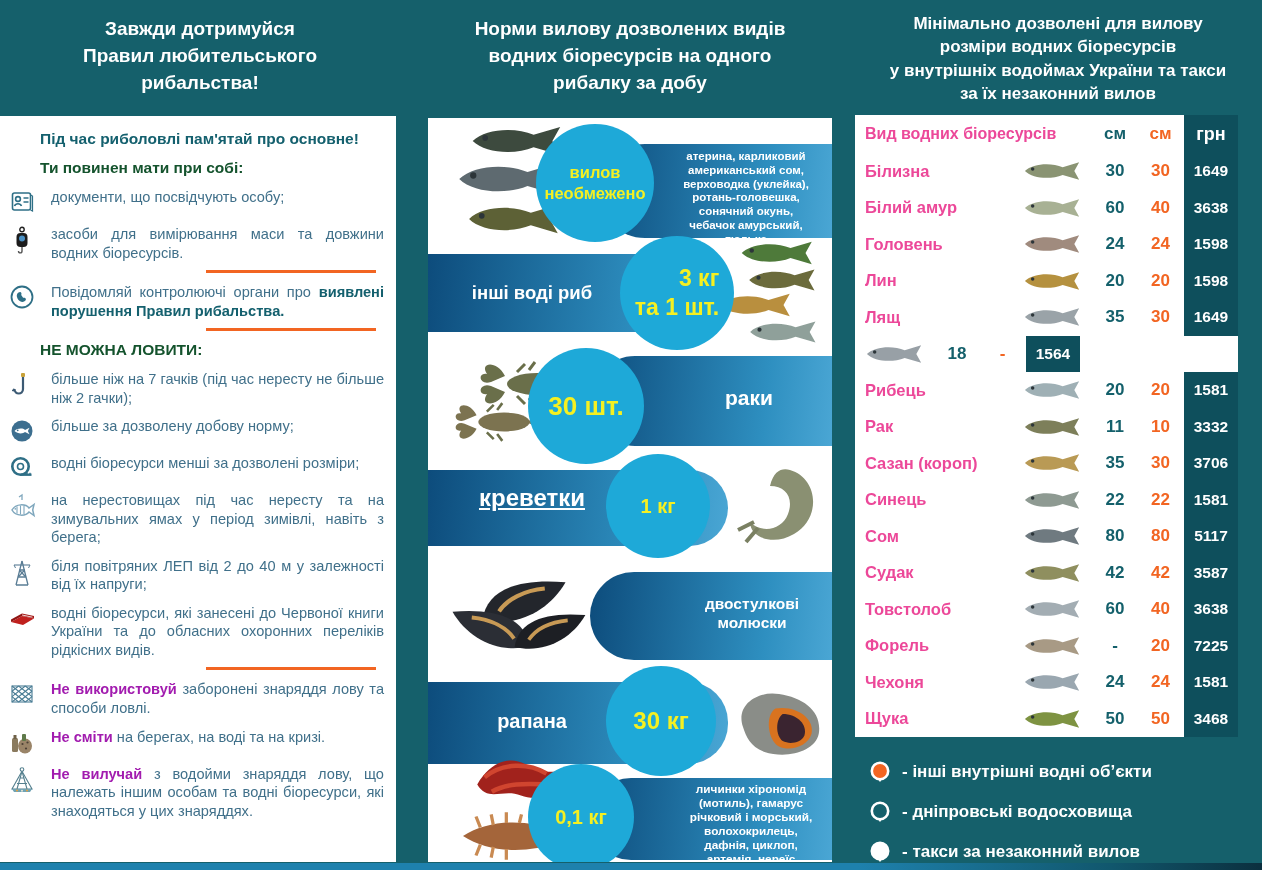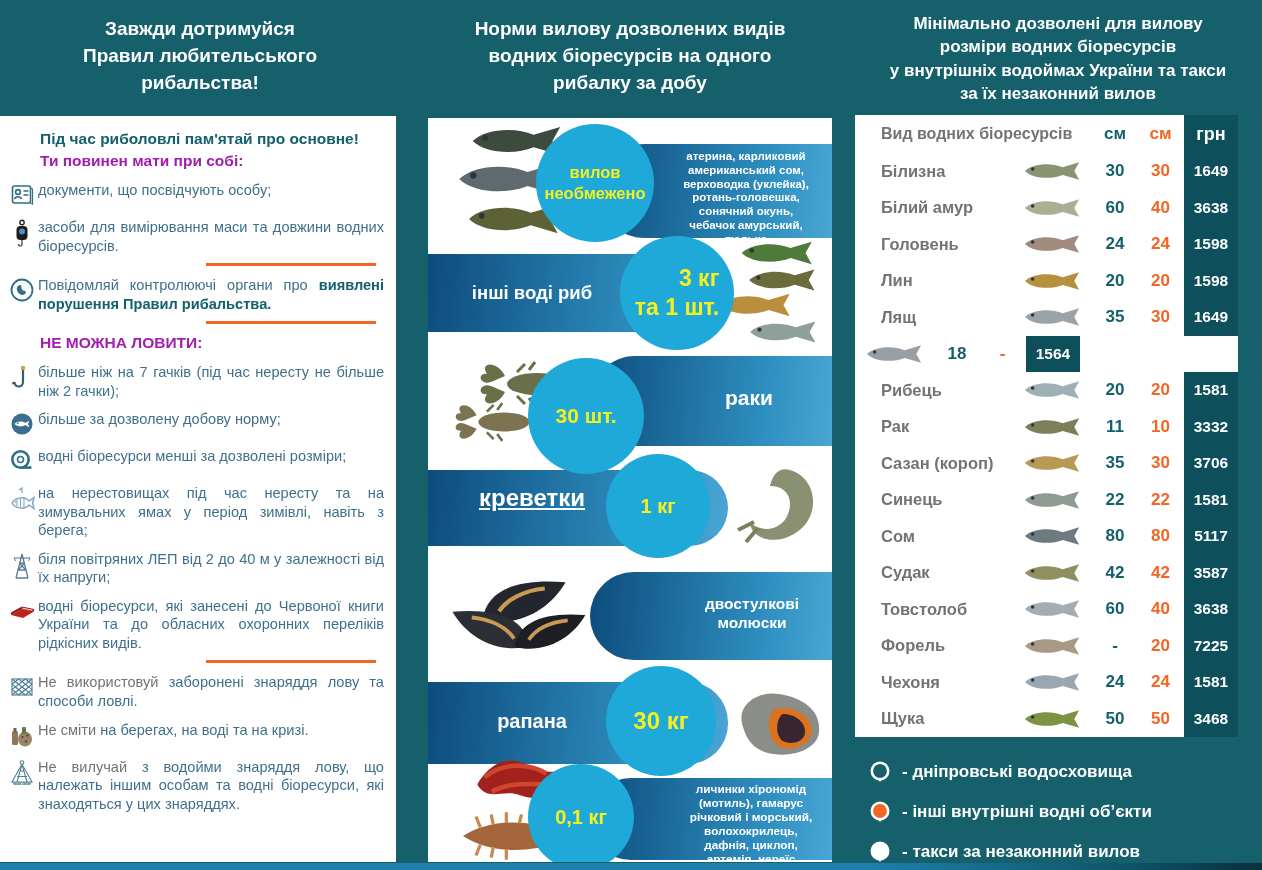--- a/index.html
+++ b/index.html
@@ -13,48 +13,48 @@
   .lt{left:12px;top:16px;width:376px;font-size:19px;line-height:1.42;}
   .mt{left:432px;top:16px;width:396px;font-size:19px;line-height:1.42;}
   .rt{left:858px;top:12px;width:400px;font-size:17px;line-height:1.38;}
 
   .bottom-bar{position:absolute;left:0;bottom:0;width:100%;height:7px;
     background:linear-gradient(90deg,#1e81ad 0%,#1e81ad 68%,#11576d 88%,#0b2f3e 100%);}
 
   
   .left-box{position:absolute;left:0;top:116px;width:396px;height:746px;background:#ffffff;
     padding:14px 12px 8px 8px;box-sizing:border-box;overflow:hidden;}
-  .h-teal{margin:0 0 4px 32px;color:#14606e;font-weight:bold;font-size:15.5px;}
-  .h-orange{margin:2px 0 11px 32px;color:#a21caf;font-weight:bold;font-size:15.5px;}
-  .rule{display:flex;gap:2px;margin:0 0 10px 0;align-items:flex-start;}
+  .h-teal{margin:0 0 11px 32px;color:#14606e;font-weight:bold;font-size:15.5px;}
+  .h-orange{margin:2px 0 11px 32px;color:#14532d;font-weight:bold;font-size:15.5px;}
+  .rule{display:flex;gap:15px;margin:0 0 10px 0;align-items:flex-start;}
   .ric{flex:0 0 28px;display:flex;justify-content:center;padding-top:1px;}
   .rtext{margin:0;flex:1;color:#40708a;font-size:14.6px;line-height:1.27;text-align:justify;}
   .rtext .bold-teal{color:#14606e;font-weight:bold;}
-  .rtext .lead{color:#737373;font-weight:normal;}
+  .rtext .lead{color:#a21caf;font-weight:bold;}
   .sep{height:3px;width:170px;background:#f26522;margin:-2px 8px 10px auto;}
 
   
   .mid-box{position:absolute;left:428px;top:118px;width:404px;height:744px;background:#ffffff;overflow:hidden;}
   .mrow{position:absolute;left:0;width:404px;}
   .bar{position:absolute;background:linear-gradient(95deg,#0d4c7c 0%,#2e8fc0 72%,#4aa6d4 100%);}
   .bar.attach-right{right:0;border-radius:47px 0 0 47px;}
   .bar.attach-left{left:0;border-radius:0 40px 40px 0;}
   .circle{position:absolute;border-radius:50%;background:#1ea9d8;display:flex;align-items:center;justify-content:center;
     color:#f5f021;font-weight:bold;text-align:center;white-space:pre-line;z-index:3;}
   .bar-label{position:absolute;color:#ffffff;font-weight:bold;text-align:center;white-space:pre-line;z-index:2;}
   .imgs{position:absolute;z-index:1;}
   .imgs svg{position:absolute;}
 
   
   .rtable{position:absolute;left:855px;top:115px;width:383px;height:622px;display:flex;flex-direction:column;}
   .rt-head,.rt-row{display:flex;align-items:stretch;background:#ffffff;}
   .rt-head{height:38px;}
   .rt-row{flex:1;}
   .cell{display:flex;align-items:center;}
-  .c-name{width:158px;padding-left:26px;box-sizing:border-box;color:#737373;font-weight:bold;font-size:16.5px;}
+  .c-name{width:158px;padding-left:10px;box-sizing:border-box;color:#ec4899;font-weight:bold;font-size:16.5px;}
   .c-fish{width:80px;justify-content:center;}
   .c-cm1{width:44px;justify-content:center;color:#14606b;font-weight:bold;font-size:17px;}
   .c-cm2{width:47px;justify-content:center;color:#f26522;font-weight:bold;font-size:17px;}
   .c-fine{width:54px;justify-content:center;background:#0e4f5c;color:#ffffff;font-weight:bold;font-size:15.5px;}
   .rt-head .c-name{width:238px;font-size:16px;}
   .rt-head .c-cm1,.rt-head .c-cm2{font-size:17px;}
   .rt-head .c-fine{font-size:18px;}
 
   .legend{position:absolute;left:868px;top:752px;}
   .leg-item{display:flex;align-items:center;gap:10px;height:40px;}
@@ -327,21 +327,21 @@
     <div class="imgs" style="left:16px;top:10px;width:170px;height:100px;">
       <svg style="left:18px;top:4px;" width="150" height="56">
           <use href="#cray" fill="#6a6f4a" width="150" height="56"></use>
         </svg>
       <svg style="left:0;top:46px;" width="120" height="48">
           <use href="#cray" fill="#7c7350" width="120" height="48"></use>
         </svg>
     </div>
     <div class="bar attach-right" style="left:162px;top:14px;height:90px;"></div>
     <div class="bar-label" style="left:248px;right:10px;top:44px;font-size:21px;">раки</div>
-    <div class="circle" style="left:100px;top:16px;width:116px;height:116px;font-size:21px;">30 шт.</div>
+    <div class="circle" style="left:100px;top:6px;width:116px;height:116px;font-size:26px;">30 шт.</div>
   </div>
 
   <div class="mrow" style="top:342px;height:96px;">
     <div class="bar attach-left" style="top:10px;height:76px;width:300px;"></div>
     <div class="bar-label" style="left:24px;width:160px;top:24px;font-size:24px;text-decoration:underline;">креветки</div>
     <div class="circle" style="left:178px;top:-6px;width:104px;height:104px;font-size:20px;">1 кг</div>
     <div class="imgs" style="left:300px;top:2px;width:100px;height:92px;">
       <svg style="left:6px;top:0;" width="88" height="88">
           <use href="#shrimp" fill="#8a9072" width="88" height="88"></use>
         </svg>
@@ -647,32 +647,32 @@
       <span class="cell c-cm2">50</span>
       <span class="cell c-fine">3468</span>
     </div>
 
 </div>
 
 <div class="legend">
 
     <div class="leg-item">
       <svg width="24" height="24" viewBox="0 0 24 24">
+        <circle cx="12" cy="11" r="8.2" stroke="#ffffff" stroke-width="2.6" fill="#f26522"></circle>
+        <path d="M9 18 L12 22 L15 18 Z" fill="#ffffff"></path>
+      </svg>
+      <span class="leg-label">- інші внутрішні водні об’єкти</span>
+    </div>
+
+    <div class="leg-item">
+      <svg width="24" height="24" viewBox="0 0 24 24">
         <circle cx="12" cy="11" r="8.2" stroke="#ffffff" stroke-width="2.6" fill="#15606b"></circle>
         <path d="M9 18 L12 22 L15 18 Z" fill="#ffffff"></path>
       </svg>
       <span class="leg-label">- дніпровські водосховища</span>
-    </div>
-
-    <div class="leg-item">
-      <svg width="24" height="24" viewBox="0 0 24 24">
-        <circle cx="12" cy="11" r="8.2" stroke="#ffffff" stroke-width="2.6" fill="#f26522"></circle>
-        <path d="M9 18 L12 22 L15 18 Z" fill="#ffffff"></path>
-      </svg>
-      <span class="leg-label">- інші внутрішні водні об’єкти</span>
     </div>
 
     <div class="leg-item">
       <svg width="24" height="24" viewBox="0 0 24 24">
         <circle cx="12" cy="11" r="8.2" stroke="#ffffff" stroke-width="2.6" fill="#ffffff"></circle>
         <path d="M9 18 L12 22 L15 18 Z" fill="#ffffff"></path>
       </svg>
       <span class="leg-label">- такси за незаконний вилов</span>
     </div>
 

